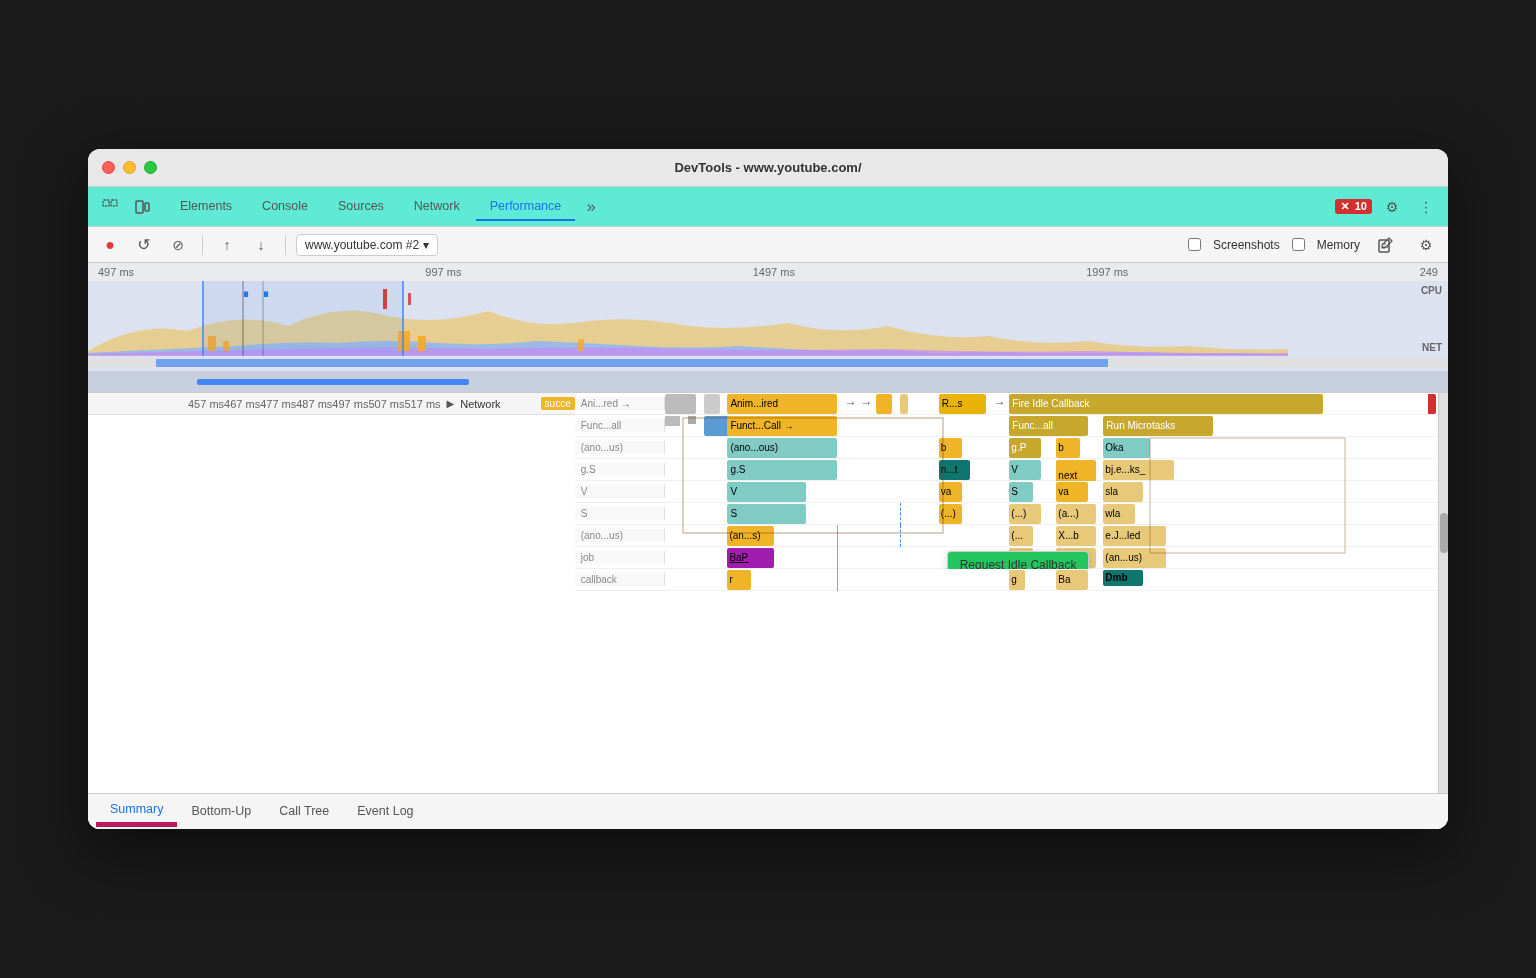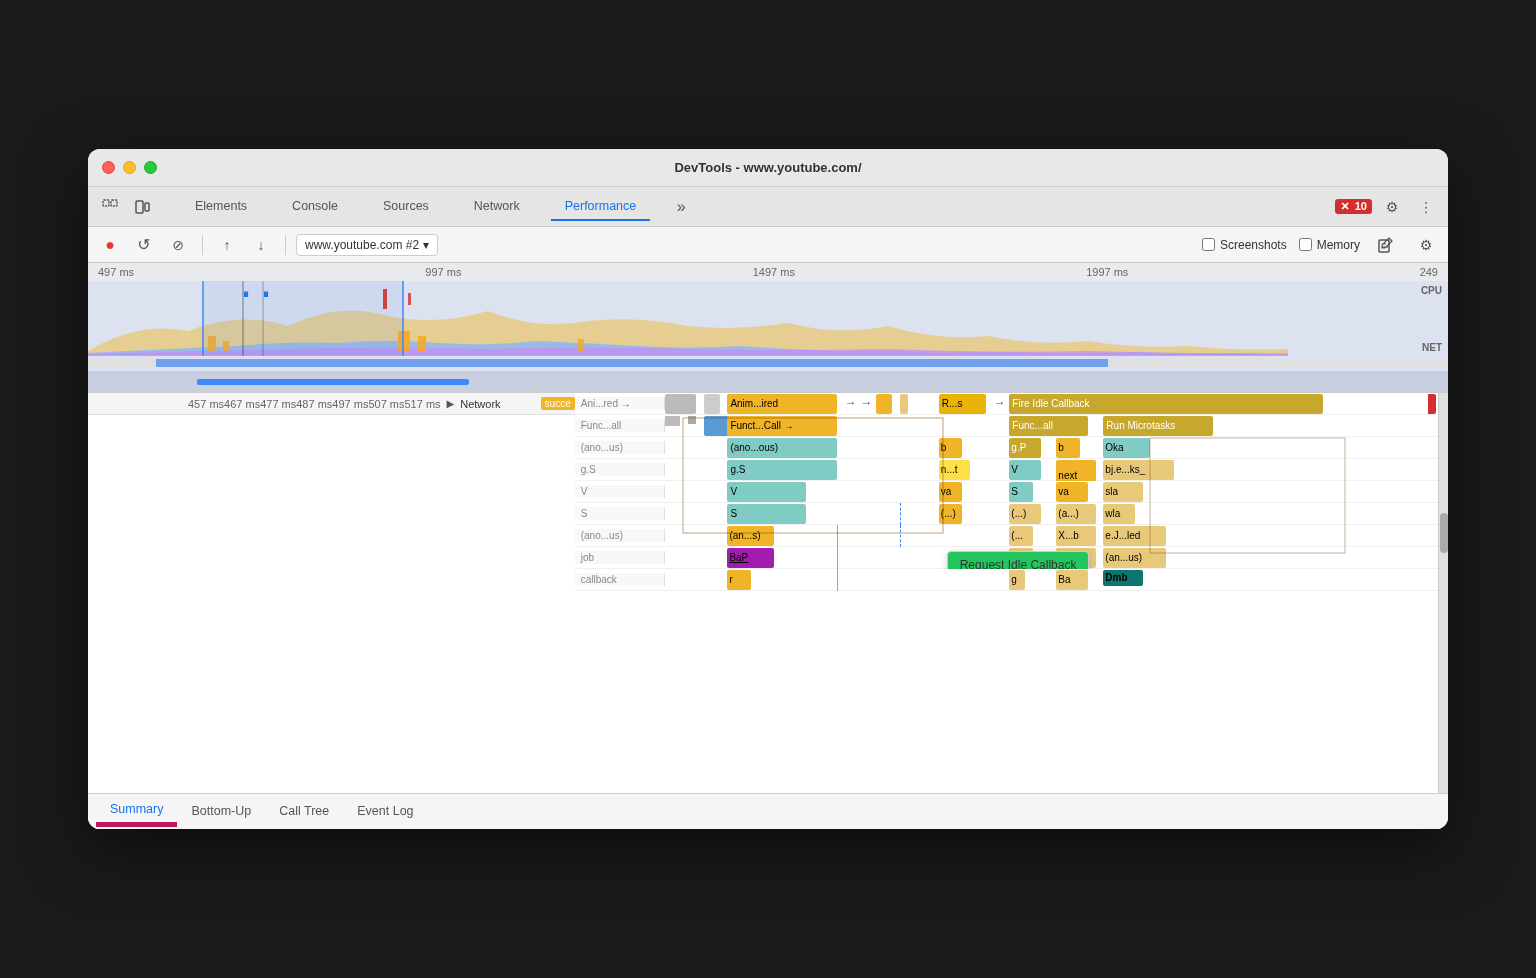--- a/index.html
+++ b/index.html
@@ -48,25 +48,25 @@
       color: #333;
     }
     .devtools {
       background: #ffffff;
       display: flex;
       flex-direction: column;
     }
     .tab-bar {
       display: flex;
       align-items: center;
-      background: #e5e5e5;
+      background: #5eead4;
       border-bottom: 1px solid #ccc;
       padding: 0 8px;
       height: 40px;
-      gap: 17px;
+      gap: 2px;
     }
     .tab-bar-left {
       display: flex;
       align-items: center;
       gap: 4px;
       margin-right: 8px;
     }
     .icon-btn {
       width: 28px;
       height: 28px;
@@ -129,21 +129,21 @@
       border: 1px solid #ccc;
       border-radius: 4px;
       background: white;
       font-size: 12px;
       cursor: pointer;
       color: #333;
     }
     .checkbox-label {
       display: flex;
       align-items: center;
-      gap: 5px;
+      gap: 12px;
       font-size: 12px;
       color: #333;
       cursor: pointer;
     }
     .timeline-container {
       background: #e8eaf0;
       height: 120px;
       position: relative;
       overflow: hidden;
       border-bottom: 1px solid #ccc;
@@ -474,21 +474,21 @@
             <div style="position:absolute;left:44%;width:4%;height:20px;top:1px;background:#c8a82c;border-radius:2px;font-size:10px;padding:1px 2px;display:flex;align-items:center;color:#fff;">g.P</div>
             <div style="position:absolute;left:50%;width:3%;height:20px;top:1px;background:#f0b429;border-radius:2px;font-size:10px;padding:1px 2px;display:flex;align-items:center;">b</div>
             <div style="position:absolute;left:56%;width:6%;height:20px;top:1px;background:#80cbc4;border-radius:2px;font-size:10px;padding:1px 2px;display:flex;align-items:center;">Oka</div>
           </div>
         </div>
 
         <div class="flame-row" style="height:22px;">
           <div class="row-label" style="font-size:10px;color:#888;">g.S</div>
           <div class="flame-content" style="height:22px;position:relative;">
             <div style="position:absolute;left:8%;width:14%;height:20px;top:1px;background:#80cbc4;border-radius:2px;font-size:10px;padding:1px 3px;display:flex;align-items:center;">g.S</div>
-            <div style="position:absolute;left:35%;width:4%;height:20px;top:1px;background:#fde047;border-radius:2px;font-size:10px;padding:1px 2px;display:flex;align-items:center;">n...t</div>
+            <div style="position:absolute;left:35%;width:4%;height:20px;top:1px;background:#0f766e;border-radius:2px;font-size:10px;padding:1px 2px;display:flex;align-items:center;">n...t</div>
             <div style="position:absolute;left:44%;width:4%;height:20px;top:1px;background:#80cbc4;border-radius:2px;font-size:10px;padding:1px 2px;display:flex;align-items:center;">V</div>
             <div style="position:absolute;left:50%;width:5%;height:31px;top:1px;background:#f0b429;border-radius:2px;font-size:10px;padding:1px 2px;display:flex;align-items:center;">next</div>
             <div style="position:absolute;left:56%;width:9%;height:20px;top:1px;background:#e8c97a;border-radius:2px;font-size:10px;padding:1px 2px;display:flex;align-items:center;">bj.e...ks_</div>
           </div>
         </div>
 
         <div class="flame-row" style="height:22px;">
           <div class="row-label" style="font-size:10px;color:#888;">V</div>
           <div class="flame-content" style="height:22px;position:relative;">
             <div style="position:absolute;left:8%;width:10%;height:20px;top:1px;background:#80cbc4;border-radius:2px;font-size:10px;padding:1px 3px;display:flex;align-items:center;">V</div>

